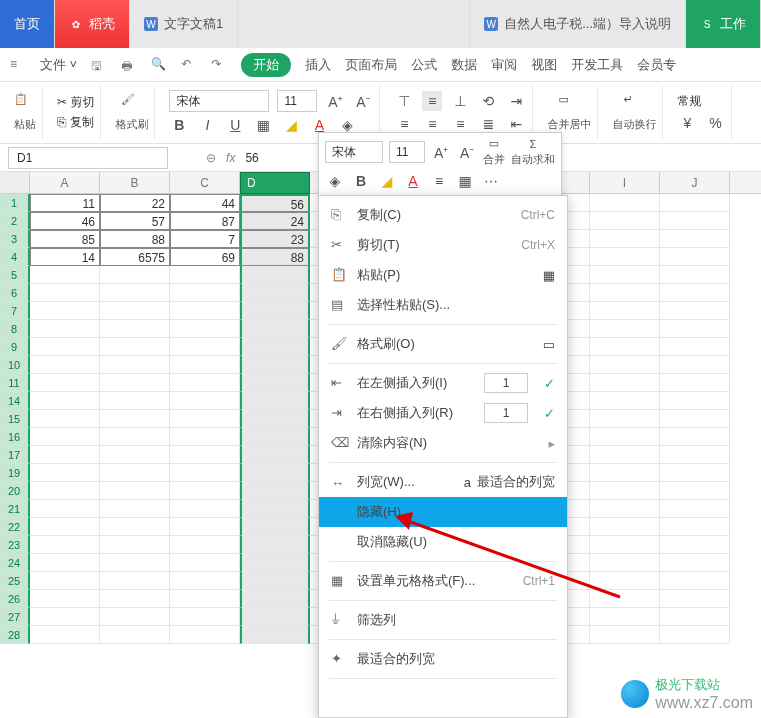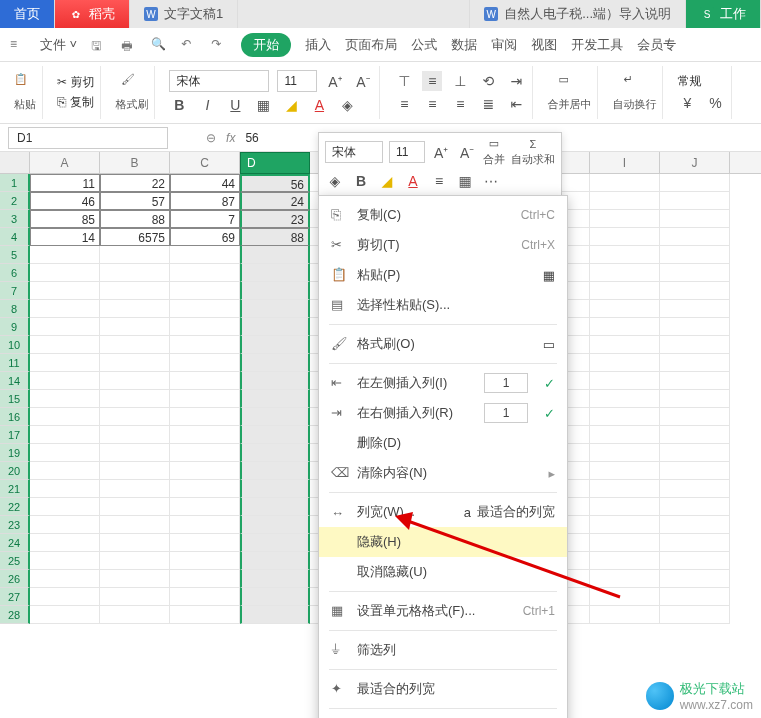--- a/index.html
+++ b/index.html
@@ -1,19 +1,19 @@
 <!DOCTYPE html>
 <html><head>
 <meta charset="utf-8">
 <style>
 * { box-sizing: border-box; margin: 0; padding: 0; font-family: "Microsoft YaHei", sans-serif; }
 body { width: 761px; height: 718px; overflow: hidden; background: #fff; font-size: 12px; color: #333; position: relative; }
 
 
-.tabs { display: flex; background: #e8e8e8; height: 28px; align-items: stretch; }
+.tabs { display: flex; background: #e8e8e8; height: 48px; align-items: stretch; }
 .tab { display: flex; align-items: center; padding: 0 14px; gap: 6px; font-size: 13px; color: #555; border-right: 1px solid #ddd; }
 .tab.home { background: #2e6cd6; color: #fff; font-weight: 500; }
 .tab.docao { background: linear-gradient(#f55, #e33); color: #fff; }
 .tab.green { background: #1fa463; color: #fff; }
 .tab-icon { width: 14px; height: 14px; display: inline-flex; align-items: center; justify-content: center; border-radius: 2px; font-size: 10px; }
 .tab-icon.w { background: #4a7ed0; color: #fff; }
 .tab-icon.s { background: #1fa463; color: #fff; }
 
 
 .menubar { display: flex; align-items: center; height: 34px; padding: 0 10px; gap: 14px; border-bottom: 1px solid #e0e0e0; }
@@ -51,36 +51,36 @@
 .rh { width: 30px; background: #f4f4f4; border-right: 1px solid #ccc; border-bottom: 1px solid #ddd; text-align: center; line-height: 18px; color: #777; font-size: 11px; }
 .rh.selmark { background: #c8e6d4; color: #0d7a45; border-right: 2px solid #1fa463; }
 .cell { width: 70px; border-right: 1px solid #e5e5e5; border-bottom: 1px solid #e5e5e5; text-align: right; padding: 0 4px; line-height: 18px; font-size: 12px; }
 .cell.b { border: 1px solid #888; }
 .cell.seld { background: #e8e8e8; border-left: 2px solid #1fa463; border-right: 2px solid #1fa463; }
 .row:first-child .cell.seld { border-top: 2px solid #1fa463; }
 
 
 .ctx { position: absolute; left: 318px; top: 195px; width: 250px; background: #fff; border: 1px solid #ccc; box-shadow: 0 3px 12px rgba(0,0,0,.25); z-index: 10; padding: 4px 0; }
 .ctx-item { display: flex; align-items: center; height: 30px; padding: 0 12px; gap: 10px; font-size: 13px; color: #444; position: relative; }
-.ctx-item.hl { background: #fef9c3; }
+.ctx-item.hl { background: #0ea5e9; }
 .ctx-ico { width: 16px; height: 16px; color: #666; flex-shrink: 0; }
 .ctx-sc { margin-left: auto; color: #999; font-size: 12px; }
 .ctx-sep { height: 1px; background: #e5e5e5; margin: 4px 10px; }
 .ctx-sub { margin-left: auto; color: #999; }
 .ctx-num { width: 44px; height: 20px; border: 1px solid #ccc; text-align: center; line-height: 18px; font-size: 12px; margin-left: auto; }
 .ctx-chk { color: #1fa463; margin-left: 6px; }
 .ctx-side { display:flex; align-items:center; gap:6px; margin-left:auto; }
 
 
 .arrow { position: absolute; left: 395px; top: 512px; width: 230px; height: 90px; z-index: 20; pointer-events: none; }
 
 
 .wm { position: absolute; right: 8px; bottom: 6px; display: flex; align-items: center; gap: 6px; font-size: 13px; color: #3b7; }
 .wm .logo { width: 28px; height: 28px; border-radius: 50%; background: radial-gradient(circle at 30% 30%, #4fc3f7, #0288d1); position: relative; }
-.wm .sub { font-size: 12px; color: #999; display:block; }
+.wm .sub { font-size: 16px; color: #999; display:block; }
 </style>
 </head>
 <body>
 
 <div class="tabs">
   <div class="tab home">
       <span>首页</span>
     </div>
   <div class="tab docao">
       <span class="tab-icon">✿</span>
@@ -622,24 +622,20 @@
       <span class="ctx-num">1</span>
       <span class="ctx-chk">✓</span>
     </div>
   <div class="ctx-item">
       <span class="ctx-ico">⇥</span>
       <span>在右侧插入列(R)</span>
       <span class="ctx-num">1</span>
       <span class="ctx-chk">✓</span>
     </div>
   <div class="ctx-item">
-      <span class="ctx-ico"></span>
-      <span>删除(D)</span>
-    </div>
-  <div class="ctx-item">
       <span class="ctx-ico">⌫</span>
       <span>清除内容(N)</span>
       <span class="ctx-sub">▸</span>
     </div>
   <div class="ctx-sep"></div>
   <div class="ctx-item">
       <span class="ctx-ico">↔</span>
       <span>列宽(W)...</span>
       <span class="ctx-side">
         <span>a</span>

